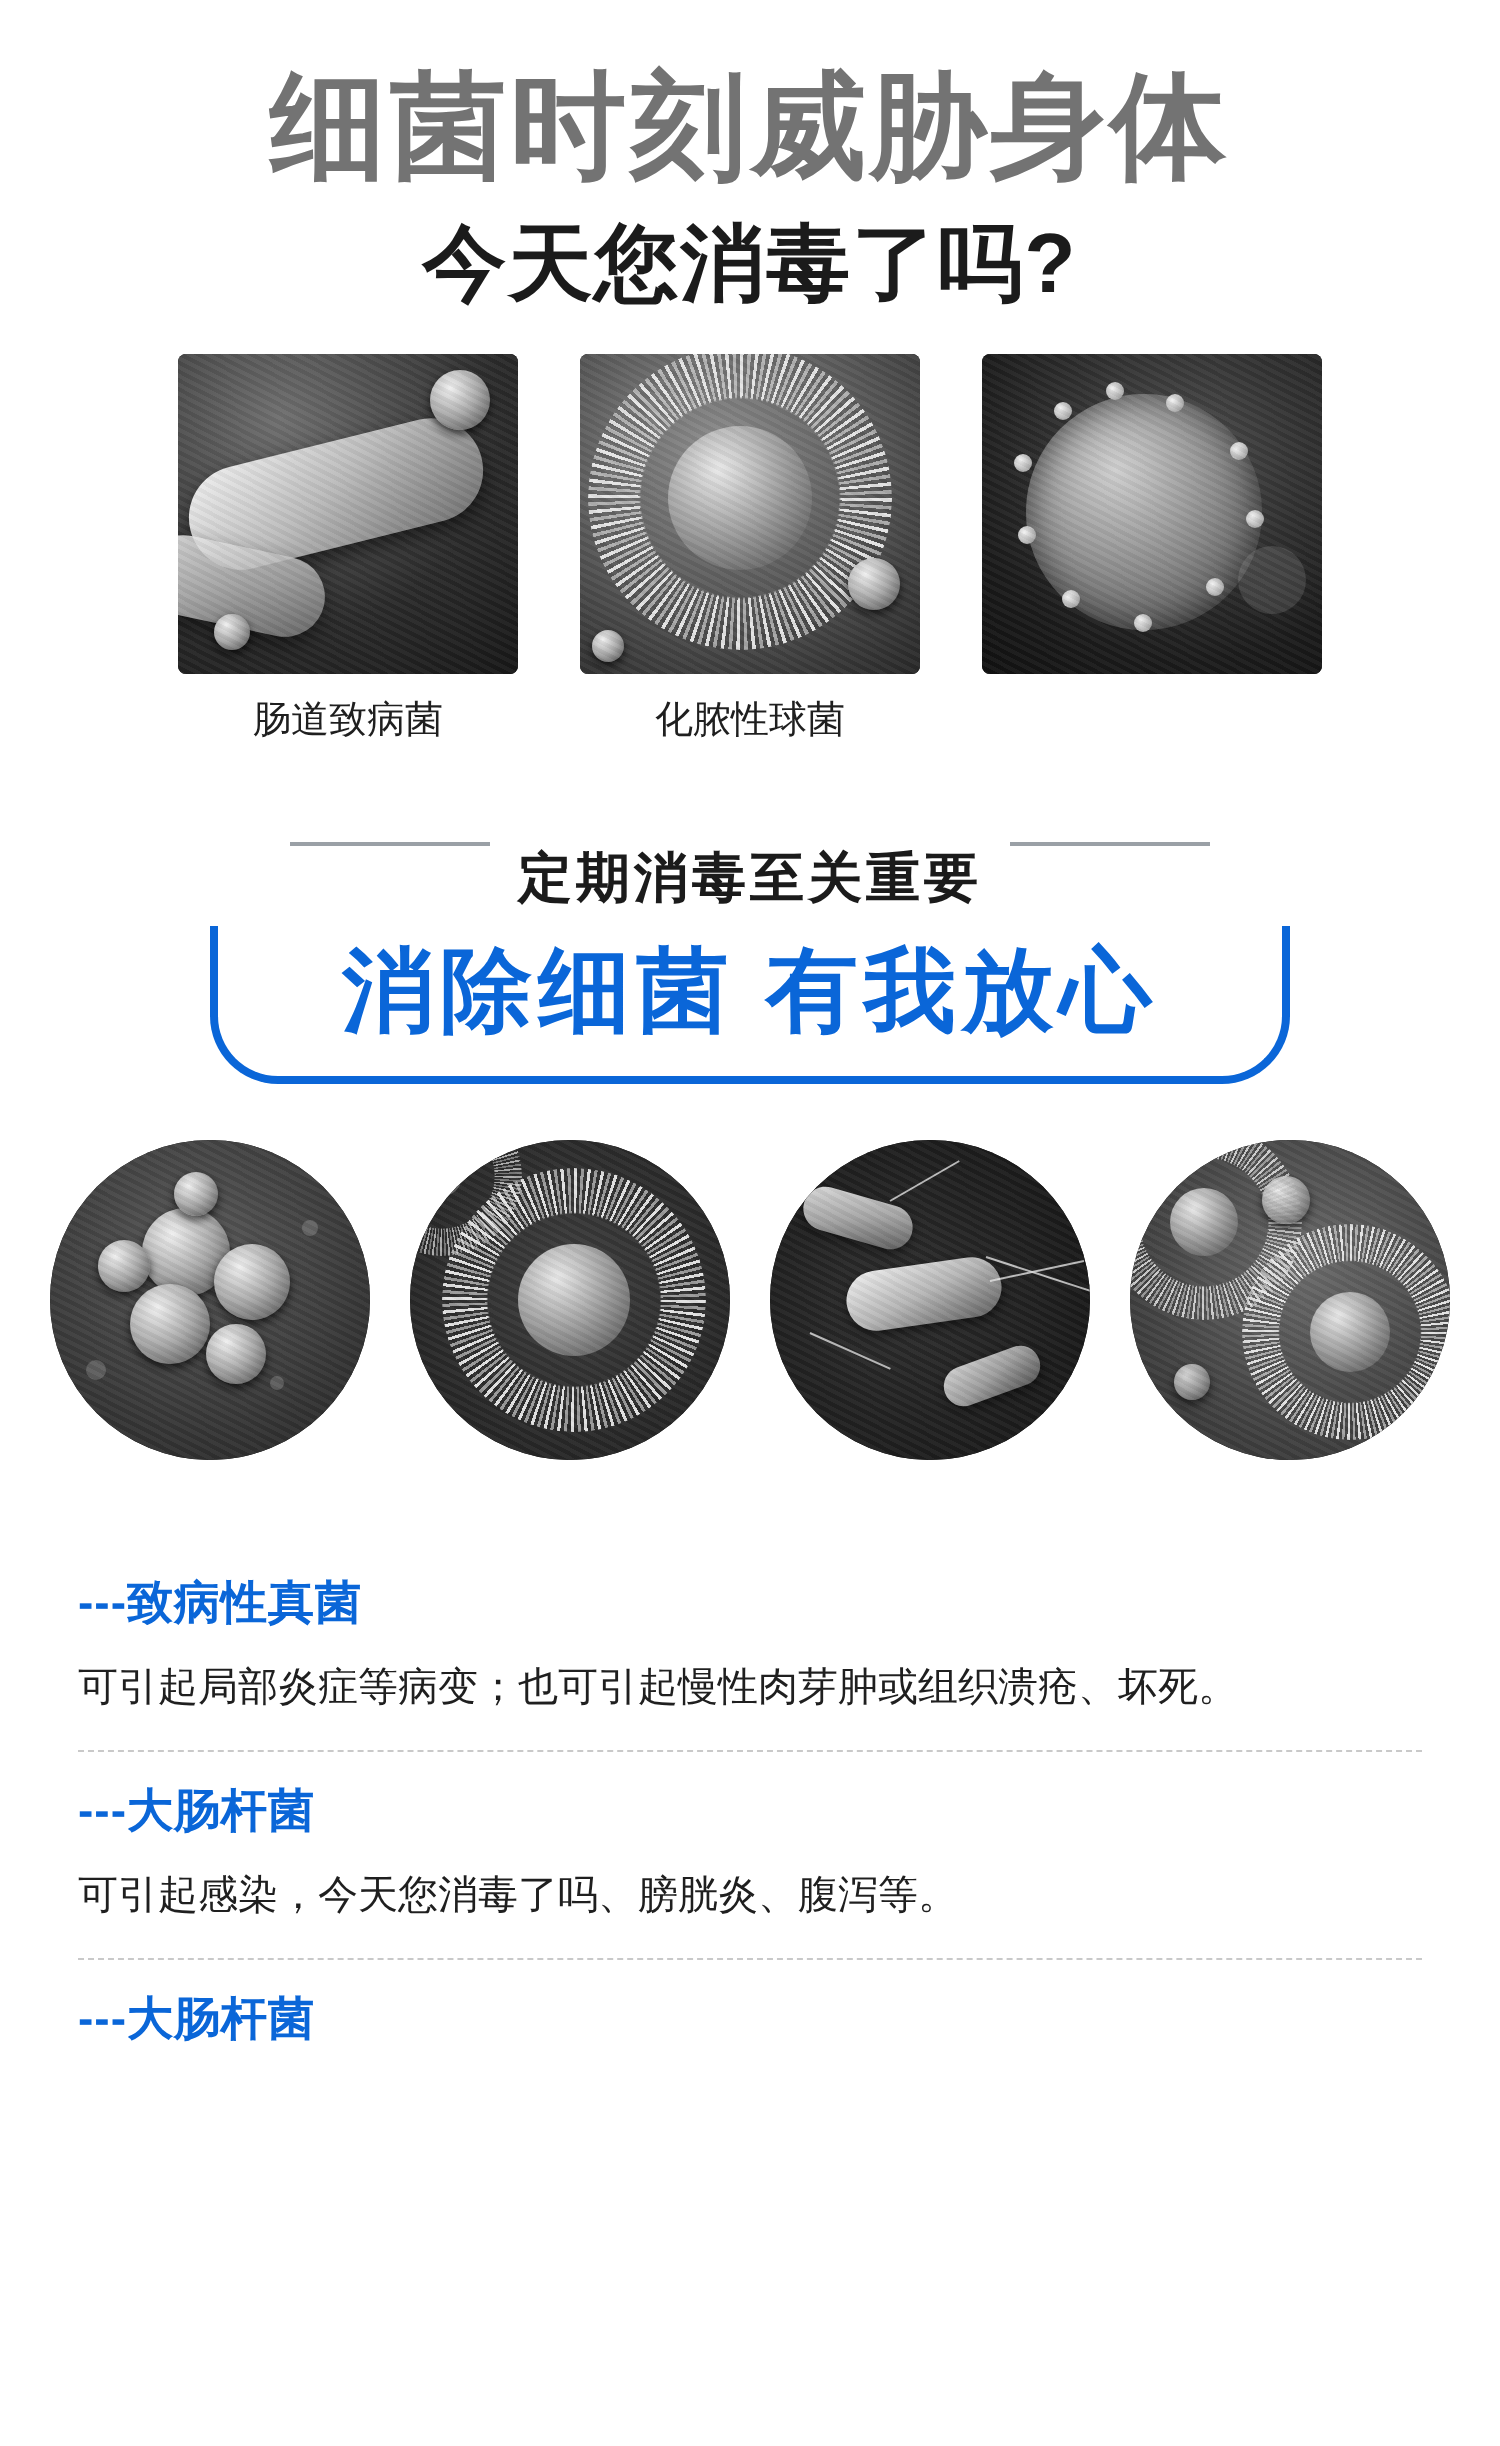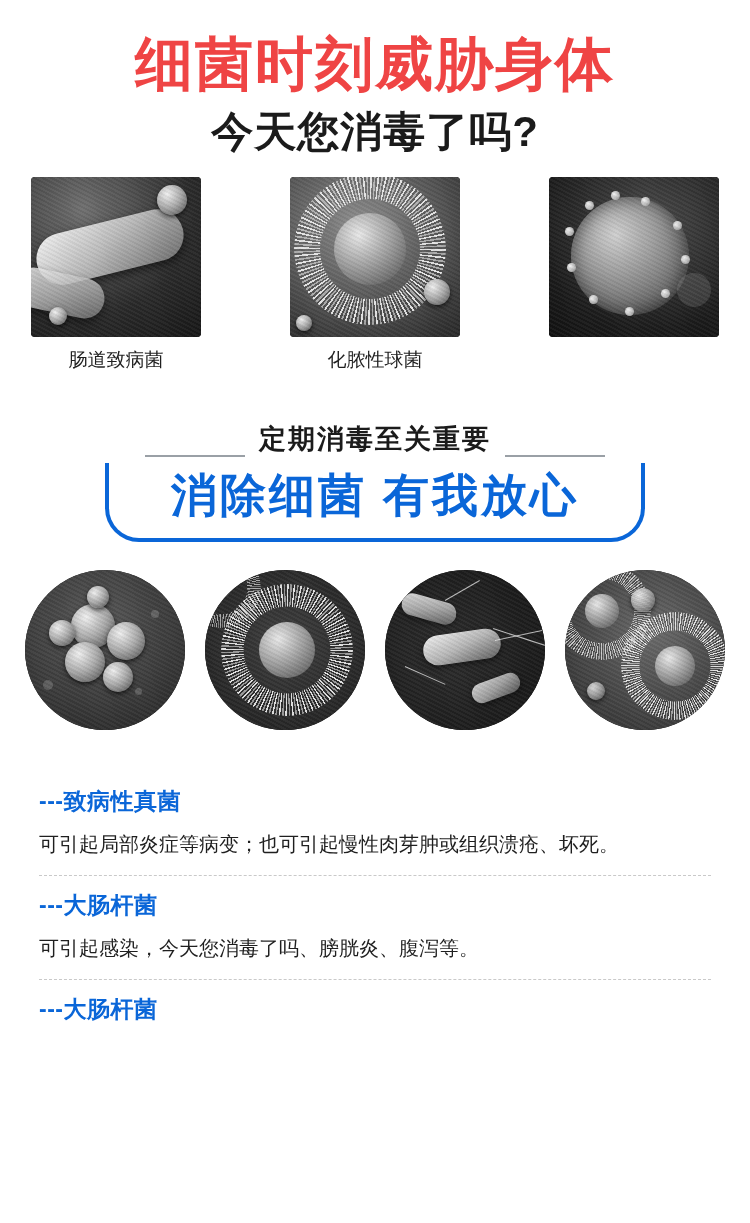--- a/index.html
+++ b/index.html
@@ -18,42 +18,42 @@
 
   
   .header {
     padding-top: 34px;
     text-align: center;
   }
   .h-title {
     font-size: 58px;
     line-height: 1.05;
     font-weight: bold;
-    color: #ef4444;
+    color: #737373;
     letter-spacing: 2px;
   }
   .h-sub {
     margin-top: 14px;
     font-size: 42px;
     line-height: 1.1;
     font-weight: bold;
     color: #1b1b1b;
     letter-spacing: 1px;
   }
   .h-desc {
     margin-top: 18px;
     font-size: 19px;
     color: #2b2b2b;
     letter-spacing: 0.5px;
   }
 
   
   .row-squares {
     margin: 22px auto 0 auto;
-    width: 688px;
+    width: 572px;
     display: flex;
     justify-content: space-between;
   }
   .sq-cell { width: 170px; }
   .sq-img {
     width: 170px; height: 160px;
     border-radius: 4px;
     overflow: hidden;
     position: relative;
     background: #111;
@@ -66,21 +66,21 @@
   }
 
   
   .sec2 {
     margin-top: 48px;
     text-align: center;
     position: relative;
   }
   .s2-line {
     display: flex;
-    align-items: flex-end;
+    align-items: flex-start;
     justify-content: center;
     gap: 14px;
   }
   .s2-line .bar {
     width: 100px; height: 2px; background: #9aa0a6;
   }
   .s2-small {
     font-size: 27px;
     font-weight: bold;
     color: #1b1b1b;

